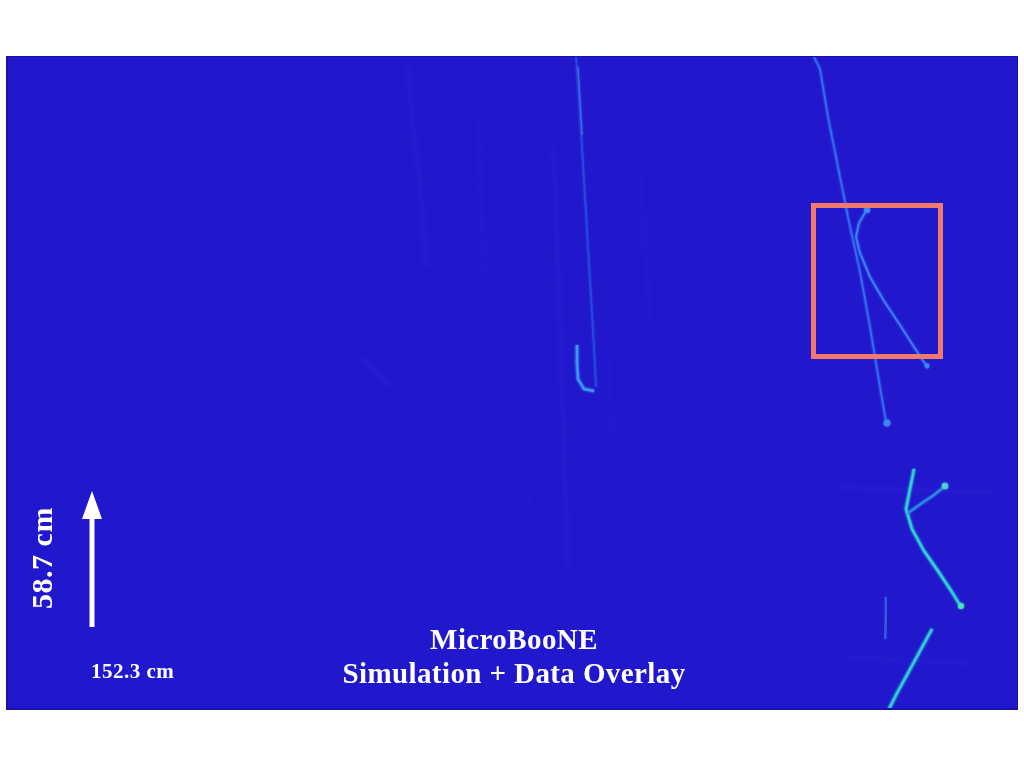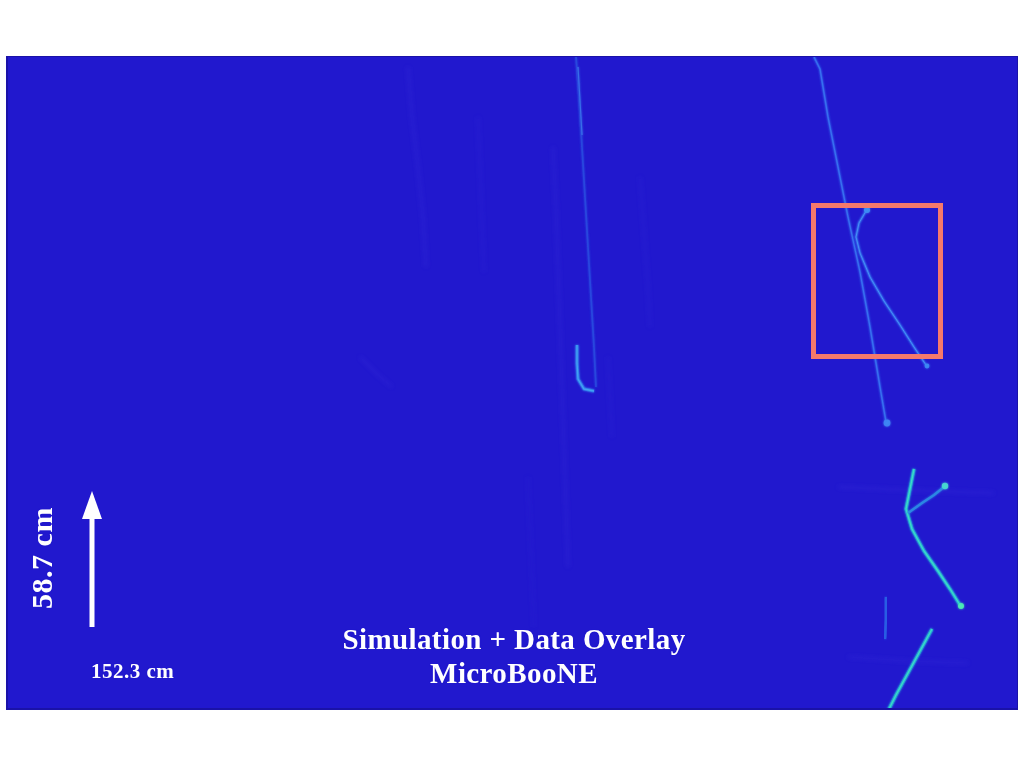--- a/index.html
+++ b/index.html
@@ -212,18 +212,18 @@
         <polygon points="34,4 24,32 44,32" fill="#ffffff"></polygon>
         <polygon points="198,168 170,158 170,178" fill="#ffffff"></polygon>
       </svg>
 
       <span class="scale-label" id="scale-label-y">58.7 cm</span>
 
       <span class="scale-label" id="scale-label-x">152.3 cm</span>
     </div>
 
     <div id="caption-block">
+      <div class="caption-line" id="caption-experiment">MicroBooNE</div>
       <div class="caption-line" id="caption-subtitle">Simulation + Data Overlay</div>
-      <div class="caption-line" id="caption-experiment">MicroBooNE</div>
     </div>
 
   </div>
 </div>
 
 </body></html>

